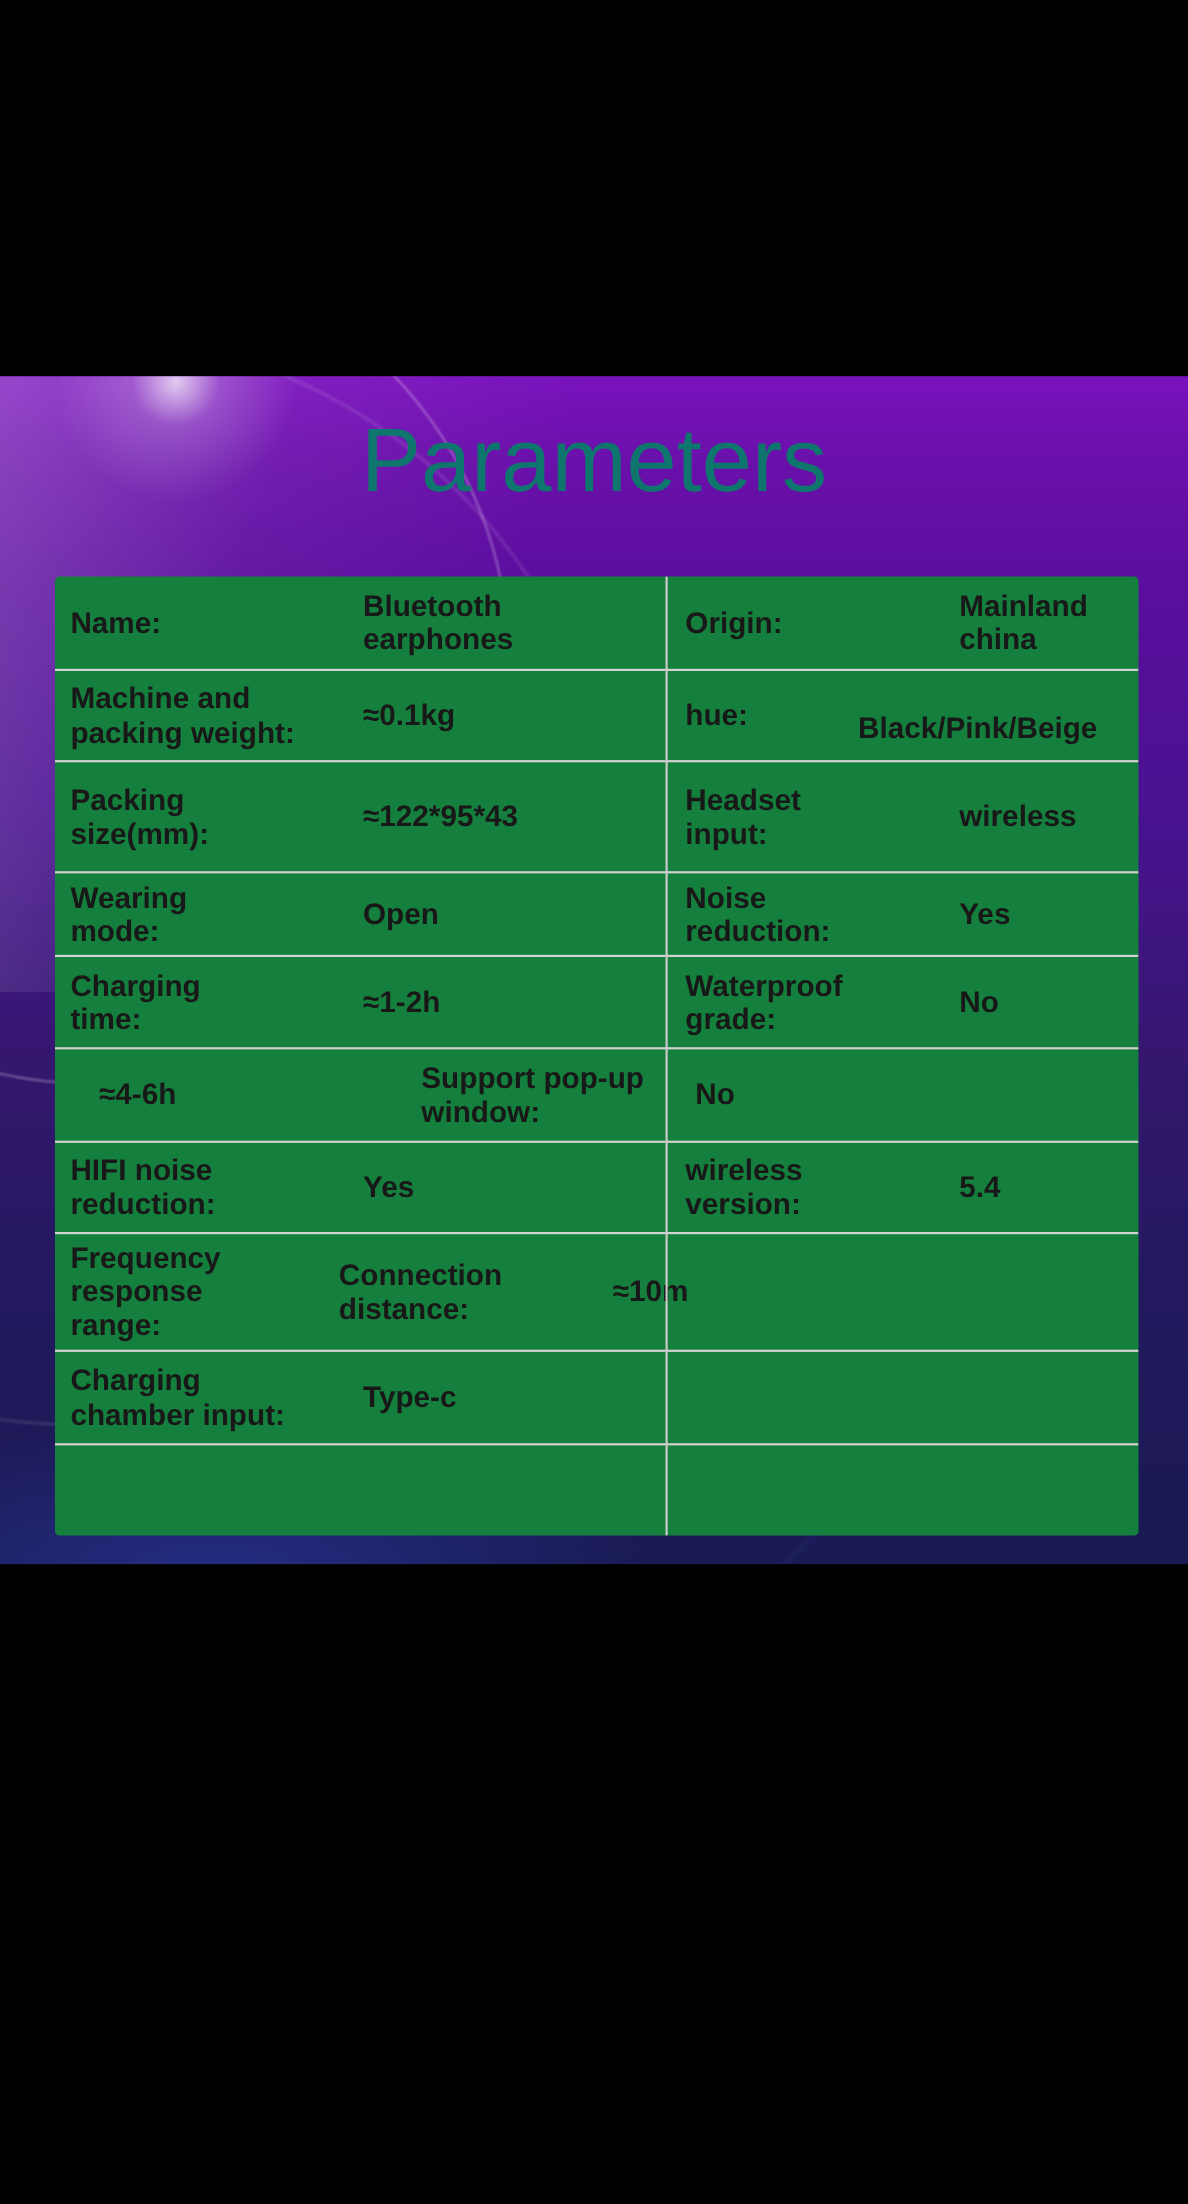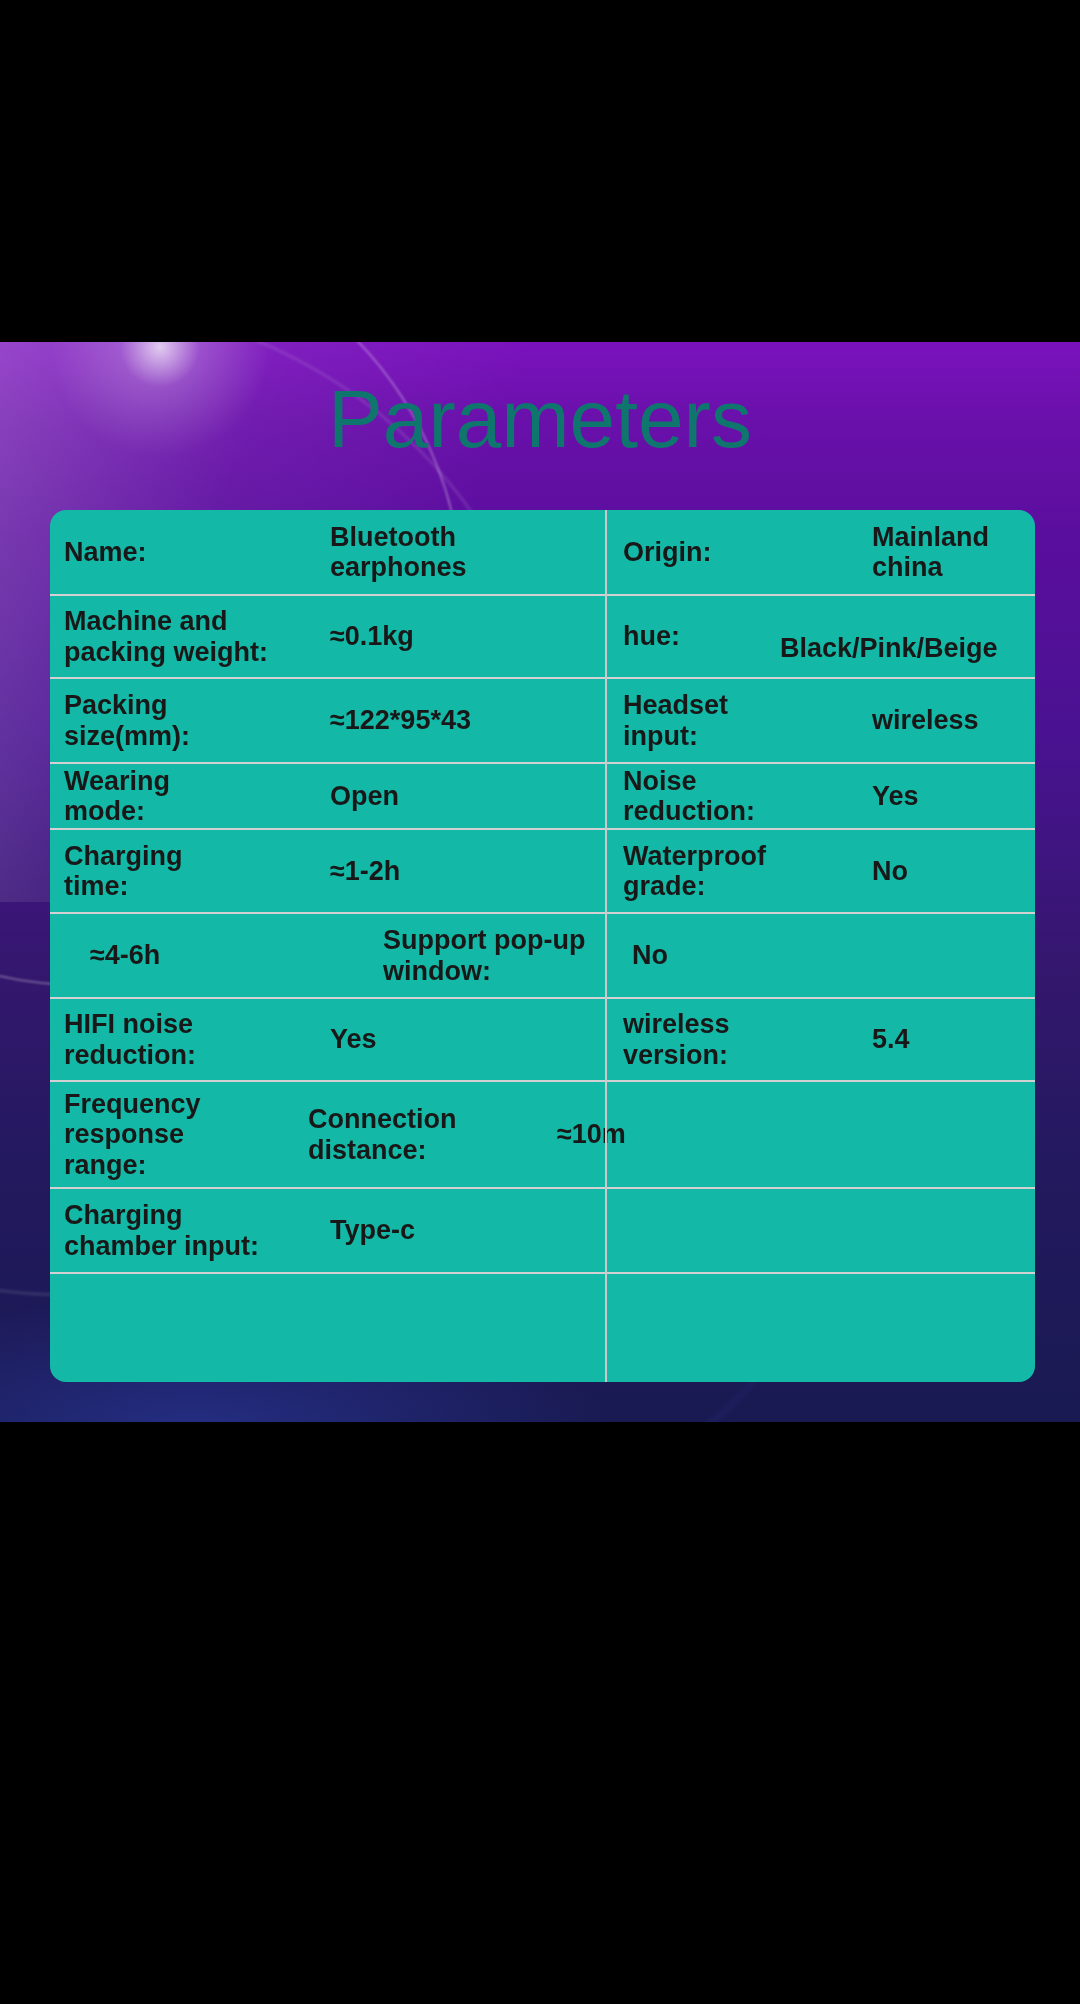--- a/index.html
+++ b/index.html
@@ -26,22 +26,22 @@
     border-bottom:4px solid rgba(80,105,225,0.30);filter:blur(3px);}
   .bglow{position:absolute;left:0;bottom:0;width:100%;height:220px;
     background:radial-gradient(ellipse 55% 90% at 18% 105%, rgba(50,70,190,0.45), rgba(50,70,190,0) 70%);}
   
   .title{
     position:absolute;left:0;top:378px;width:1080px;text-align:center;
     font-size:82px;line-height:1;font-weight:400;color:#0f766e;letter-spacing:0;
   }
   
   .card{
-    position:absolute;left:50px;top:510px;width:985px;height:872px;
-    background:#14b8a6;border-radius:16px;overflow:hidden;
+    position:absolute;left:50px;top:524px;width:985px;height:872px;
+    background:#15803d;border-radius:4px;overflow:hidden;
   }
   .vdivider{position:absolute;left:555px;top:0;bottom:0;width:2px;background:#c9c9c9;}
   .t-row{display:flex;box-sizing:border-box;border-bottom:2px solid #d2d2d2;}
   .t-row:last-child{border-bottom:none;}
   .cell{
     display:flex;align-items:center;box-sizing:border-box;
     color:#181818;font-weight:bold;font-size:27px;line-height:1.13;white-space:pre-line;
   }
   .l1{width:240px;padding-left:14px;}
   .v1{width:315px;padding-left:40px;}
@@ -78,30 +78,30 @@
     </div>
 
     <div class="t-row row-hue" style="height:83px">
       <div class="cell l1">Machine and
 packing weight:</div>
       <div class="cell v1">≈0.1kg</div>
       <div class="cell l2">hue:</div>
       <div class="cell v2">Black/Pink/Beige</div>
     </div>
 
-    <div class="t-row" style="height:85px">
+    <div class="t-row" style="height:101px">
       <div class="cell l1">Packing
 size(mm):</div>
       <div class="cell v1">≈122*95*43</div>
       <div class="cell l2">Headset
 input:</div>
       <div class="cell v2">wireless</div>
     </div>
 
-    <div class="t-row" style="height:66px">
+    <div class="t-row" style="height:76px">
       <div class="cell l1">Wearing
 mode:</div>
       <div class="cell v1">Open</div>
       <div class="cell l2">Noise
 reduction:</div>
       <div class="cell v2">Yes</div>
     </div>
 
     <div class="t-row" style="height:84px">
       <div class="cell l1">Charging

